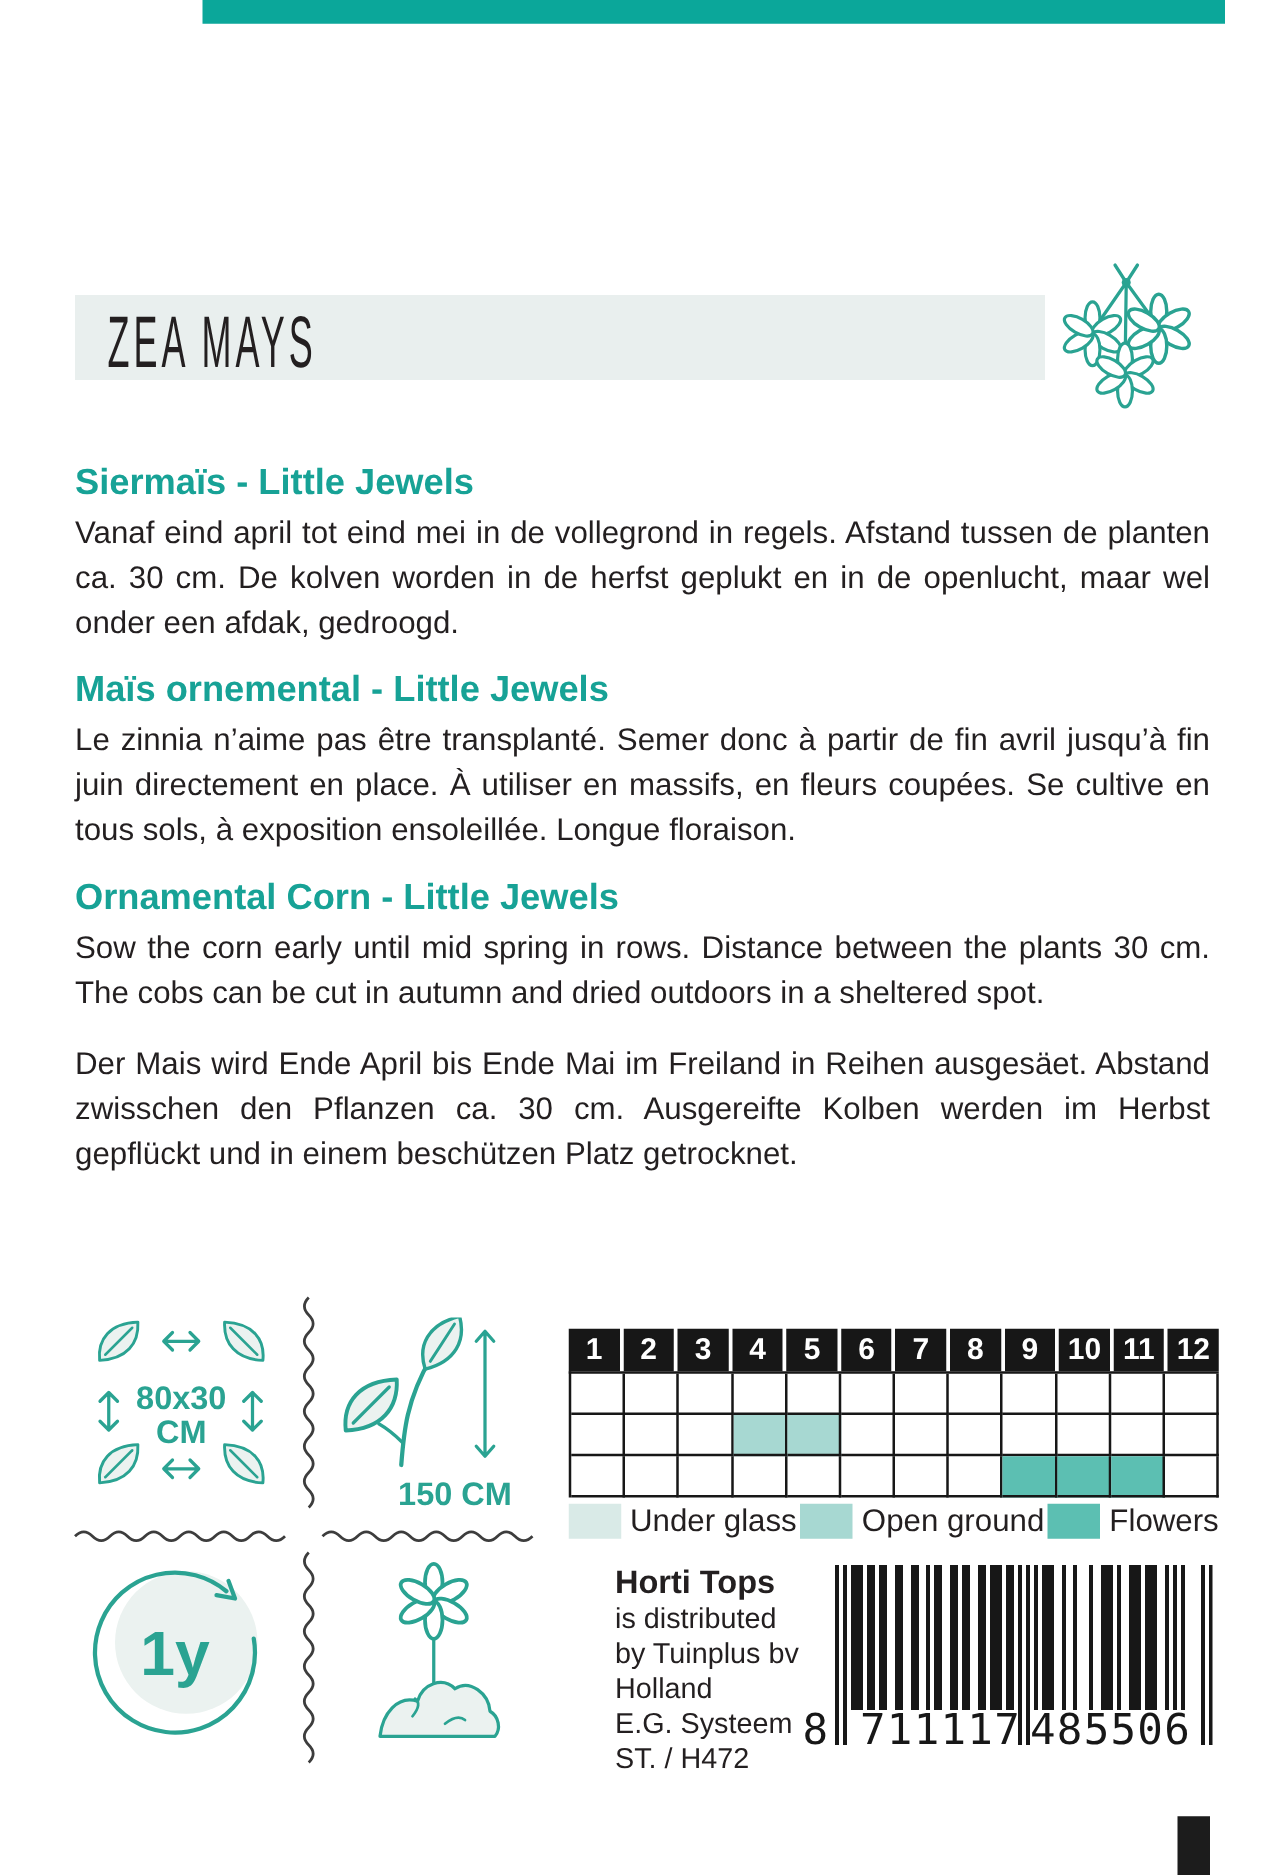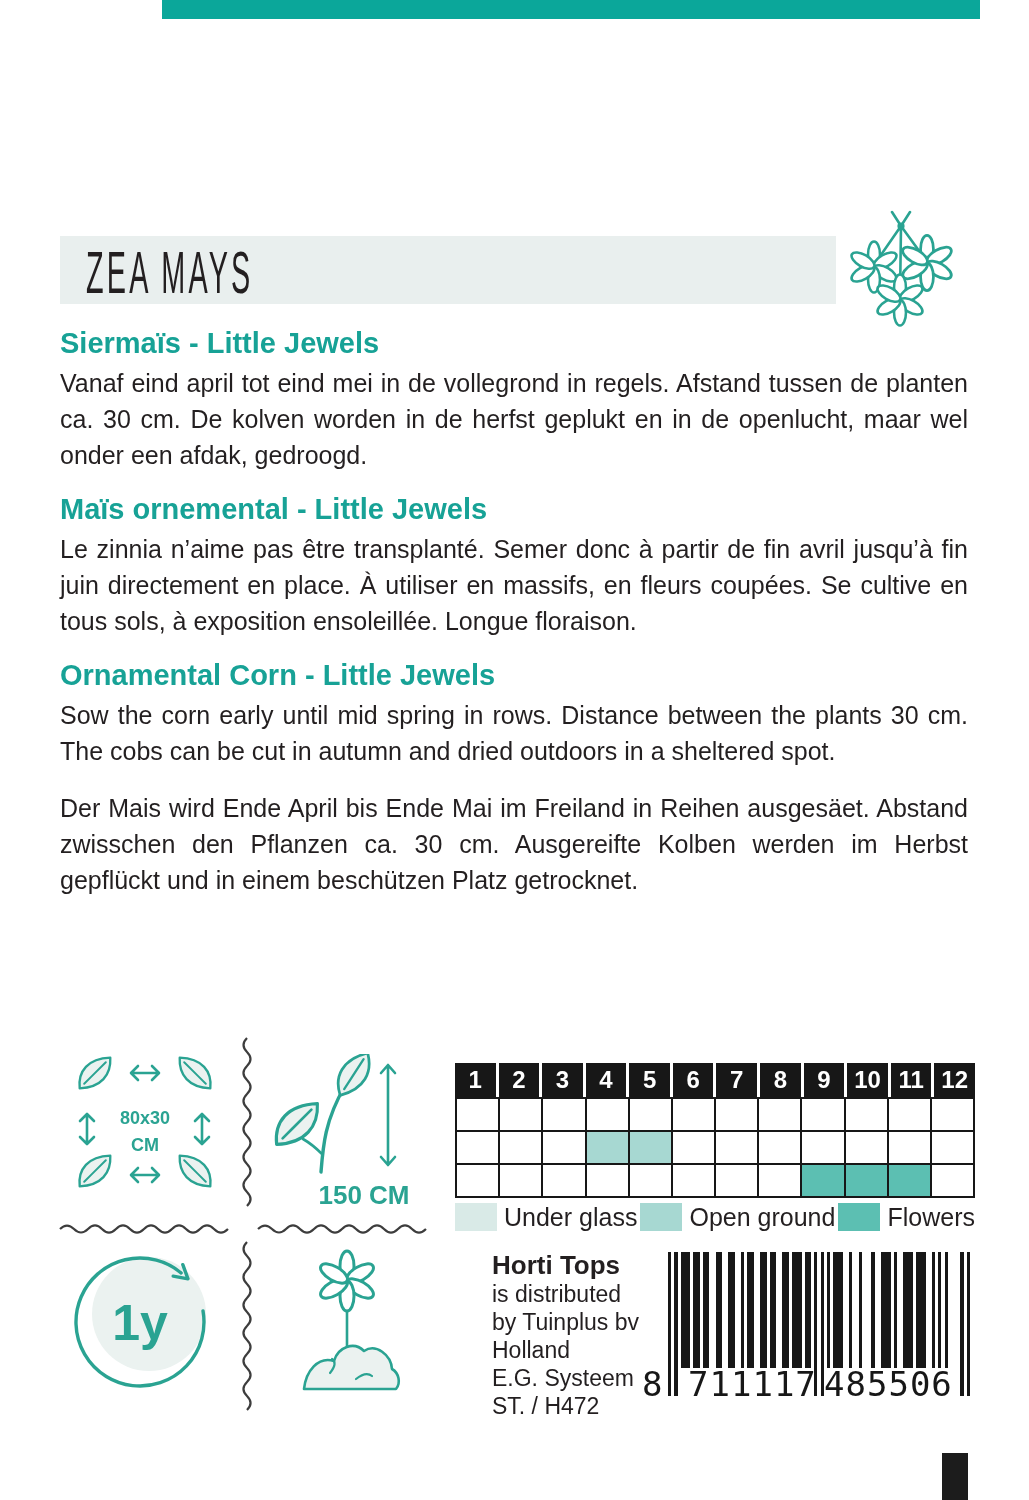--- a/index.html
+++ b/index.html
@@ -4,35 +4,35 @@
 <style>
   html,body { margin:0; padding:0; background:#ffffff; font-family:"Liberation Sans", sans-serif; }
   #page { position:relative; width:1029px; height:1500px; background:#fff; overflow:hidden; margin:0 auto; }
 
   .top-bar { position:absolute; left:162px; top:0; width:818px; height:19px; background:var(--teal-bar); }
 
   .species-band { position:absolute; left:60px; top:236px; width:776px; height:68px; background:var(--band-bg); }
   .species-title { position:absolute; left:86px; top:240px; font-size:36px; font-weight:400; color:var(--text-dark);
                    letter-spacing:4px; transform:scale(0.80,1.62); transform-origin:left top; white-space:nowrap; }
 
-  .section { position:absolute; left:60px; width:908px; }
+  .section { position:absolute; left:60px; width:908px;margin-top:43px; }
   .section h2 { margin:0 0 5px 0; font-size:29px; line-height:34px; font-weight:bold; color:var(--teal-heading); }
   .section p { margin:0; font-size:25px; line-height:36px; color:var(--text-dark); text-align:justify; }
 
   .icon-box { position:absolute; }
   .tl { stroke:var(--teal-icon); fill:none; stroke-width:2.6; stroke-linecap:round; stroke-linejoin:round; }
   .tl-thick { stroke:var(--teal-icon); fill:none; stroke-width:3.4; stroke-linecap:round; stroke-linejoin:round; }
   .leaf-body { fill:var(--leaf-fill); stroke:var(--teal-icon); stroke-width:2.6; stroke-linejoin:round; }
   .leaf-vein { fill:none; stroke:var(--teal-icon); stroke-width:2.2; stroke-linecap:round; }
   .petal { fill:#ffffff; stroke:var(--teal-icon); stroke-width:3; }
   .knot { fill:var(--teal-icon); }
   .soft { fill:var(--leaf-fill); }
 
   .spacing-label { position:absolute; left:0; top:52px; width:140px; text-align:center;
-                   color:var(--teal-icon); font-weight:bold; font-size:18px; line-height:27px; }
+                   color:var(--teal-icon); font-weight:bold; font-size:26px; line-height:27px; }
   .height-label { position:absolute; left:308px; top:1180px; width:112px; text-align:center;
                   color:var(--teal-icon); font-weight:bold; font-size:26px; }
   .annual-label { position:absolute; left:0; top:42px; width:136px; text-align:center;
                   color:var(--teal-icon); font-weight:bold; font-size:50px; }
 
   .wavy { position:absolute; }
 
   .calendar { position:absolute; left:455px; top:1063px; width:520px; }
   .cal-header { display:grid; grid-template-columns:repeat(12,1fr); gap:3px; }
   .cal-h { background:var(--grid-line); color:#fff; font-weight:bold; font-size:24px; text-align:center;

